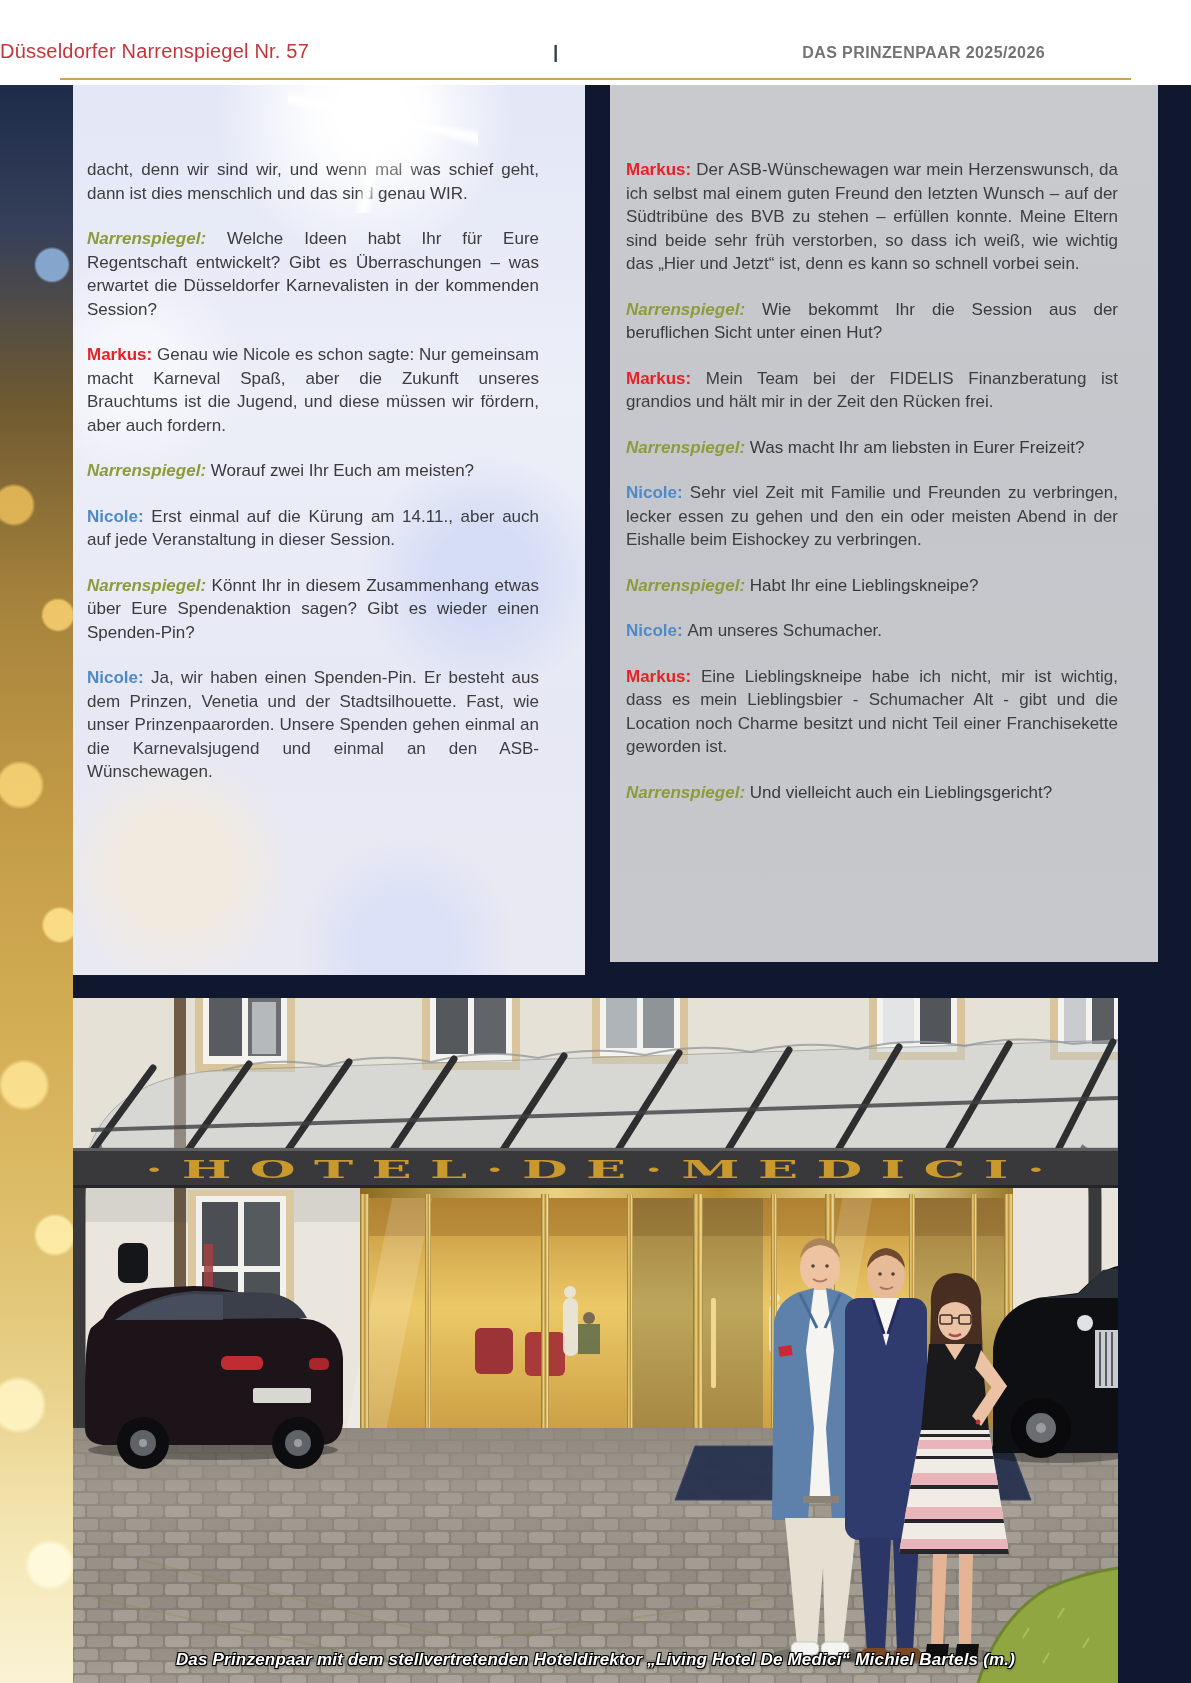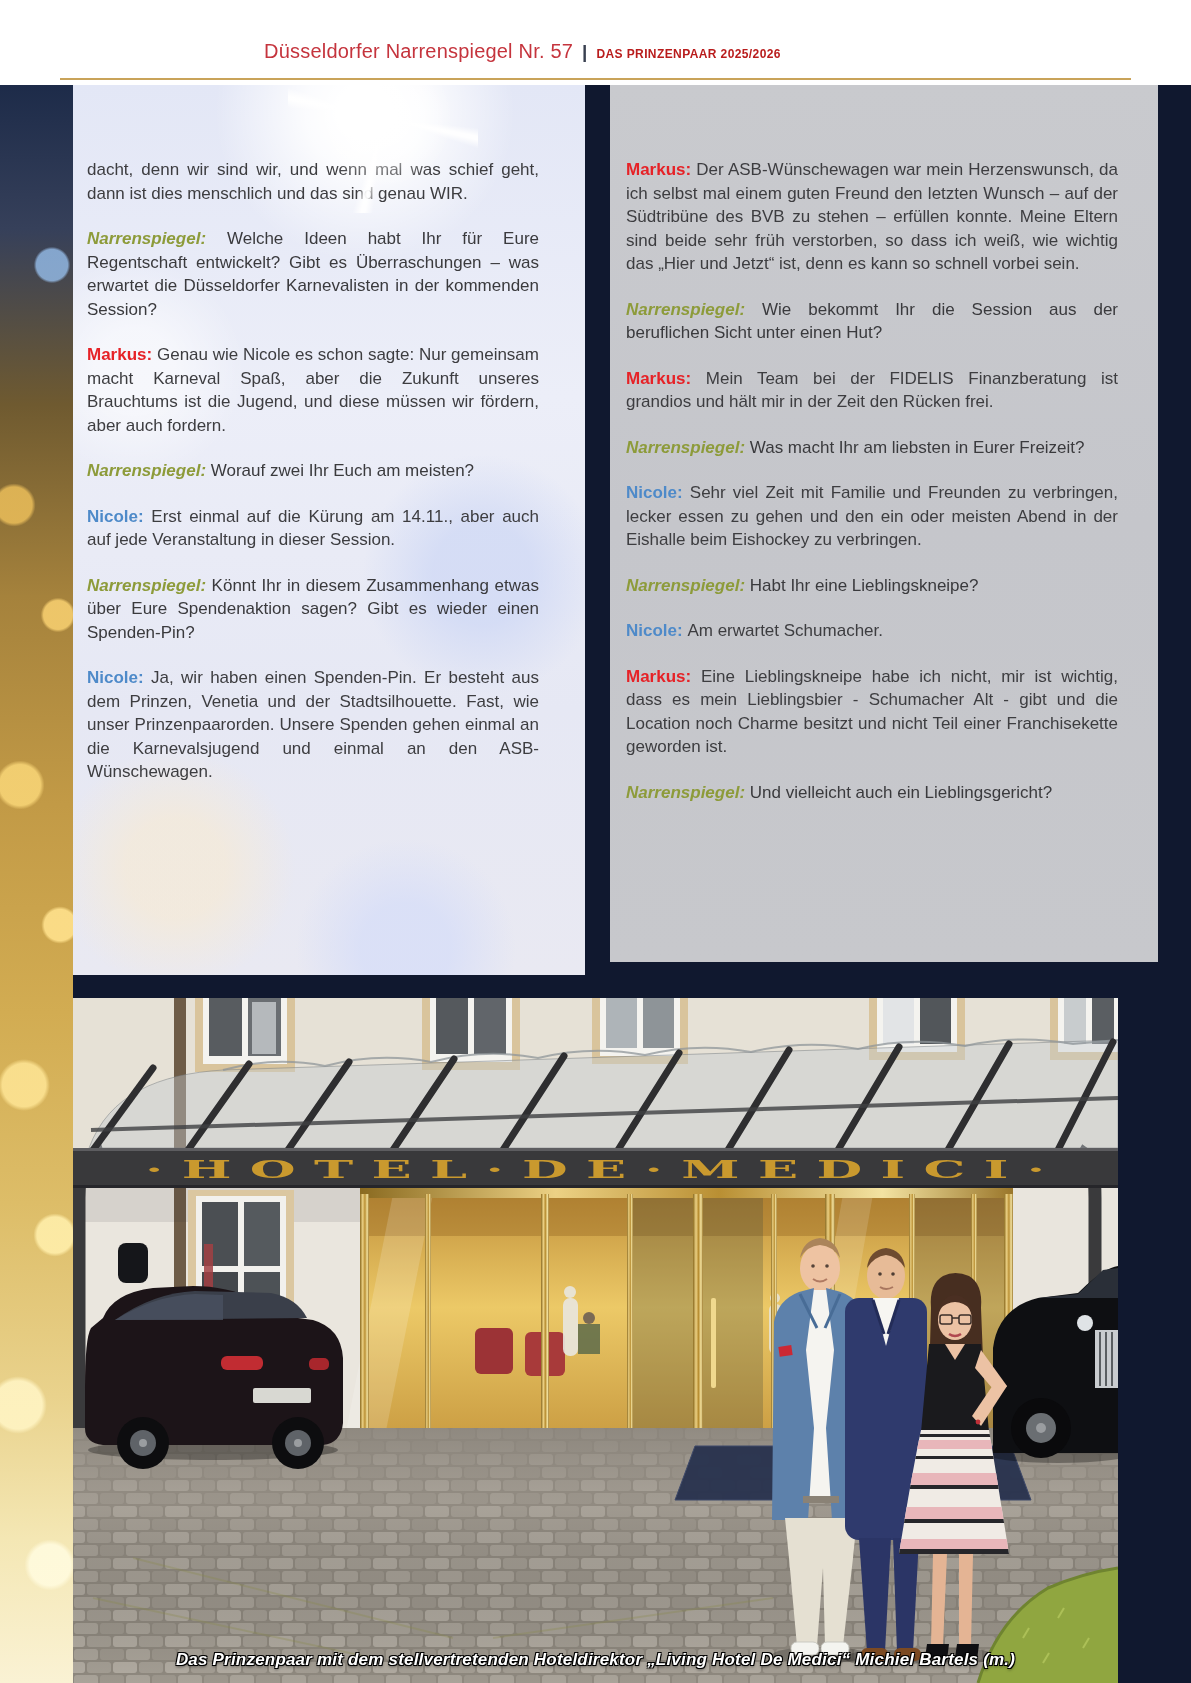--- a/index.html
+++ b/index.html
@@ -6,25 +6,25 @@
   .page{
     position:relative;width:1191px;height:1683px;margin:0 auto;overflow:hidden;
     font-family:"Liberation Sans","DejaVu Sans",sans-serif;background:#10182f;
   }
   
   .header{
     position:absolute;top:0;left:0;width:1191px;height:85px;background:#ffffff;z-index:5;
   }
   .header-line{
     position:absolute;top:40px;left:0;width:100%;display:flex;align-items:baseline;
-    justify-content:center;padding-right:146px;box-sizing:border-box;gap:9px;
+    justify-content:space-between;padding-right:146px;box-sizing:border-box;gap:9px;
   }
   .issue{color:#c5343d;font-size:20px;letter-spacing:.2px;}
   .hsep{color:#394050;font-weight:700;font-size:19px;}
-  .edition{color:#b91c1c;font-weight:700;font-size:12px;letter-spacing:.4px;}
+  .edition{color:#737373;font-weight:700;font-size:16px;letter-spacing:.4px;}
   .gold-rule{position:absolute;bottom:5px;left:60px;right:60px;height:2px;background:#c9a359;}
   
   .bokeh-strip{
     position:absolute;left:0;top:85px;width:73px;height:1598px;z-index:1;
     background:
       radial-gradient(circle 26px at 52px 180px, rgba(150,190,235,.8) 0 60%, transparent 70%),
       radial-gradient(circle 30px at 14px 420px, rgba(235,190,90,.85) 0 60%, transparent 72%),
       radial-gradient(circle 24px at 58px 530px, rgba(245,205,110,.9) 0 60%, transparent 72%),
       radial-gradient(circle 34px at 20px 700px, rgba(250,215,120,.85) 0 60%, transparent 72%),
       radial-gradient(circle 26px at 60px 840px, rgba(255,225,140,.9) 0 60%, transparent 72%),
@@ -99,21 +99,21 @@
       <p class="para"><span class="speaker question">Narrenspiegel: </span><span class="ptext q">Könnt Ihr in diesem Zusammenhang etwas über Eure Spendenaktion sagen? Gibt es wieder einen Spenden-Pin?</span></p>
       <p class="para"><span class="speaker nicole">Nicole: </span><span class="ptext">Ja, wir haben einen Spenden-Pin. Er besteht aus dem Prinzen, Venetia und der Stadtsilhouette. Fast, wie unser Prinzenpaarorden. Unsere Spenden gehen einmal an die Karnevalsjugend und einmal an den ASB-Wünschewagen.</span></p>
     </div>
   <div class="col col-right">
       <p class="para"><span class="speaker markus">Markus: </span><span class="ptext">Der ASB-Wünschewagen war mein Herzenswunsch, da ich selbst mal einem guten Freund den letzten Wunsch – auf der Südtribüne des BVB zu stehen – erfüllen konnte. Meine Eltern sind beide sehr früh verstorben, so dass ich weiß, wie wichtig das „Hier und Jetzt“ ist, denn es kann so schnell vorbei sein.</span></p>
       <p class="para"><span class="speaker question">Narrenspiegel: </span><span class="ptext q">Wie bekommt Ihr die Session aus der beruflichen Sicht unter einen Hut?</span></p>
       <p class="para"><span class="speaker markus">Markus: </span><span class="ptext">Mein Team bei der FIDELIS Finanzberatung ist grandios und hält mir in der Zeit den Rücken frei.</span></p>
       <p class="para"><span class="speaker question">Narrenspiegel: </span><span class="ptext q">Was macht Ihr am liebsten in Eurer Freizeit?</span></p>
       <p class="para"><span class="speaker nicole">Nicole: </span><span class="ptext">Sehr viel Zeit mit Familie und Freunden zu verbringen, lecker essen zu gehen und den ein oder meisten Abend in der Eishalle beim Eishockey zu verbringen.</span></p>
       <p class="para"><span class="speaker question">Narrenspiegel: </span><span class="ptext q">Habt Ihr eine Lieblingskneipe?</span></p>
-      <p class="para"><span class="speaker nicole">Nicole: </span><span class="ptext">Am erwartet Schumacher.</span></p>
+      <p class="para"><span class="speaker nicole">Nicole: </span><span class="ptext">Am unseres Schumacher.</span></p>
       <p class="para"><span class="speaker markus">Markus: </span><span class="ptext">Eine Lieblingskneipe habe ich nicht, mir ist wichtig, dass es mein Lieblingsbier - Schumacher Alt - gibt und die Location noch Charme besitzt und nicht Teil einer Franchisekette geworden ist.</span></p>
       <p class="para"><span class="speaker question">Narrenspiegel: </span><span class="ptext q">Und vielleicht auch ein Lieblingsgericht?</span></p>
     </div>
 
   <div class="photo">
     <svg width="1045" height="685" viewBox="0 0 1045 685">
       <defs>
         <linearGradient id="goldV" x1="0" y1="0" x2="1" y2="0">
           <stop offset="0" stop-color="#8a6a20"></stop>
             <stop offset=".3" stop-color="#ecd184"></stop>

